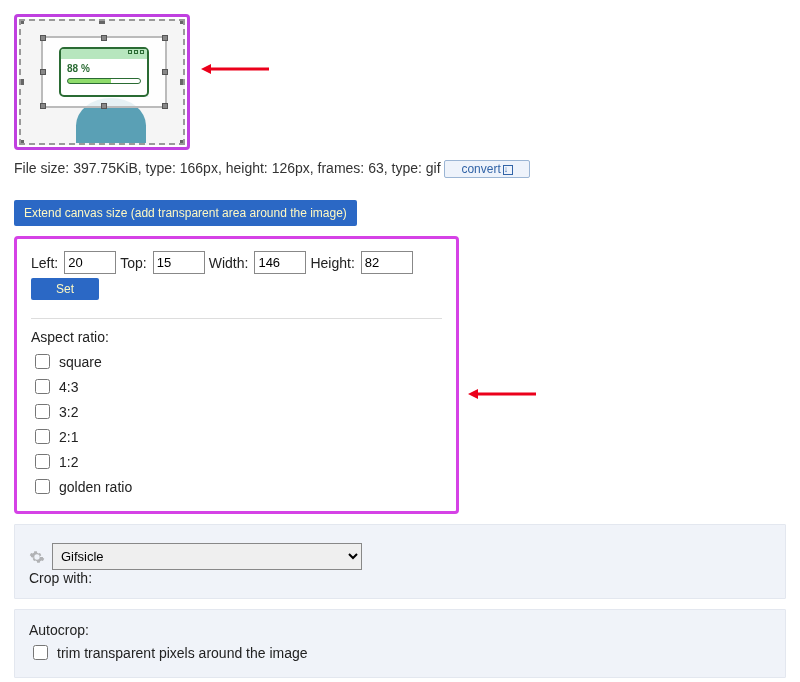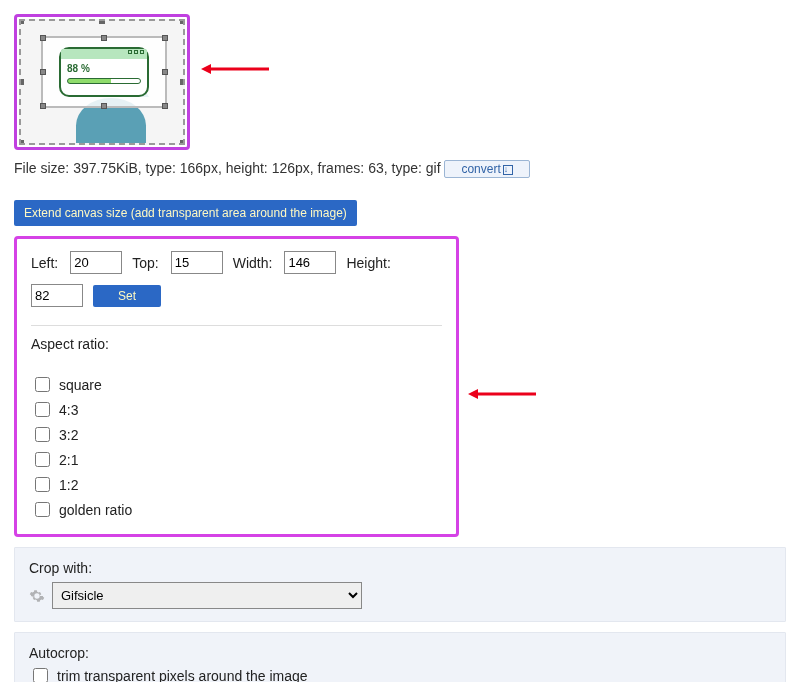--- a/index.html
+++ b/index.html
@@ -26,21 +26,21 @@
   .h-bl{bottom:-3px;left:-3px}.h-bc{bottom:-3px;left:50%;margin-left:-3px}.h-br{bottom:-3px;right:-3px}
   .cat { position:absolute; bottom:-10px; left:40px; width:100px; height:70px; }
   .cat-head { width:70px; height:55px; background:#5aa0b5; border-radius:50% 50% 0 0; position:absolute; bottom:0; left:15px; }
   .cat-ear { width:0;height:0;border-left:12px solid transparent;border-right:12px solid transparent;border-bottom:20px solid #5aa0b5;position:absolute;top:-6px;}
   .cat-ear.e1{left:12px}.cat-ear.e2{right:12px}
   .crop-sel {
     position:absolute; left:20px; top:15px; width:126px; height:72px;
     border:2px solid #bbb; background:rgba(255,255,255,0.85);
     display:flex; flex-direction:column; align-items:center; justify-content:center;
   }
-  .mini-win { width:90px; height:50px; border:2px solid #2a6b33; border-radius:10px; background:#fff; position:relative; }
+  .mini-win { width:90px; height:50px; border:2px solid #2a6b33; border-radius:5px; background:#fff; position:relative; }
   .mini-win-top { height:10px; background:#b7e6be; border-top-left-radius:2px; border-top-right-radius:2px; display:flex; justify-content:flex-end; gap:2px; padding:1px 3px;}
   .mini-win-top span{display:inline-block;width:4px;height:4px;border:1px solid #2a6b33;}
   .mini-pct { font-size:10px; font-weight:bold; color:#2a6b33; text-align:left; padding:4px 6px 0; }
   .mini-bar { margin:4px 6px; height:6px; border:1px solid #2a6b33; border-radius:3px; background:linear-gradient(90deg,#8fdc6b 60%, #fff 60%);}
   .sel-handle{position:absolute;width:6px;height:6px;background:#888;border:1px solid #555;}
   .s-tl{top:-3px;left:-3px}.s-tc{top:-3px;left:50%;margin-left:-3px}.s-tr{top:-3px;right:-3px}
   .s-ml{top:50%;left:-3px;margin-top:-3px}.s-mr{top:50%;right:-3px;margin-top:-3px}
   .s-bl{bottom:-3px;left:-3px}.s-bc{bottom:-3px;left:50%;margin-left:-3px}.s-br{bottom:-3px;right:-3px}
   .arrow-red { position:relative; display:inline-block; }
   .arrow-red::before { content:""; position:absolute; left:0; top:50%; width:60px; height:3px; background:#eb001b; transform:translateY(-50%);}
@@ -51,25 +51,25 @@
   .convert-btn { display:inline-block; font-size:12px; color:#3264a7; border:1px solid #9bb5d4; border-radius:2px; padding:1px 16px; background:#eef3fb; cursor:pointer; }
   .convert-btn .dlicon{display:inline-block;border:1px solid #3264a7;width:10px;height:10px;position:relative;vertical-align:middle;margin-left:2px;}
   .convert-btn .dlicon::after{content:"↓";position:absolute;left:0;top:-2px;font-size:9px;color:#3264a7;}
   
   .btn-blue { display:inline-block; background:#2b68c5; color:#fef9c3; border:none; padding:6px 10px; font-size:12px; border-radius:2px; cursor:pointer; }
   .btn-set { padding:4px 25px; font-size:12px; }
   
   .panel { background:#f0f3f9; border-radius:1px; padding:12px 14px; margin-top:10px; border:1px solid #e3e7ef; }
   .hl-panel { border:3px solid #d542e6; border-radius:4px; padding:12px 14px; margin-top:10px; width:445px; position:relative; }
   .arrow2 { position:absolute; right:-90px; top:155px; width:70px; height:0; }
-  .dim-row { display:flex; align-items:center; gap:10px; flex-wrap:wrap; }
+  .dim-row { display:flex; align-items:center; gap:4px; flex-wrap:wrap; }
   .dim-row label { margin-right:2px; }
   .dim-row input[type="text"], .dim-row input[type="number"] { width:52px; padding:3px; border:1px solid #888; font-size:13px; }
   .divider { height:1px; background:#ddd; margin:18px 0 10px; }
-  .opt-list { margin-top:20px; }
+  .opt-list { margin-top:4px; }
   .opt-row { display:flex; align-items:center; gap:6px; padding:2px 0; }
   .opt-row input[type=checkbox]{width:15px;height:15px;}
   select { padding:4px; border:1px solid #888; width:310px; font-size:13px; }
   .gear { display:inline-block; width:16px;height:16px;vertical-align:middle;margin-right:3px;opacity:0.6;}
   .gear svg{width:16px;height:16px;}
 </style>
 </head>
 <body>
 
 
@@ -165,31 +165,31 @@
     <div class="opt-row">
         <input type="checkbox" style="">
         <span>golden ratio</span>
       </div>
   </div>
   <div class="arrow-red arrow2"></div>
 </div>
 
 
 <div class="panel">
-  <div>Crop with:</div>
   <div style="margin-top:6px;">
     <span class="gear">
       <svg viewBox="0 0 24 24">
           <path fill="#888" d="M12 8a4 4 0 100 8 4 4 0 000-8zm9 4a7 7 0 01-.1 1.1l2 1.6-2 3.4-2.4-.9a7 7 0 01-1.9 1.1l-.4 2.5h-4l-.4-2.5a7 7 0 01-1.9-1.1l-2.4.9-2-3.4 2-1.6A7 7 0 013 12c0-.4 0-.8.1-1.1l-2-1.6 2-3.4 2.4.9A7 7 0 017.4 5.7L7.8 3.2h4l.4 2.5a7 7 0 011.9 1.1l2.4-.9 2 3.4-2 1.6c.1.4.1.8.1 1.1z"></path>
         </svg>
     </span>
     <select>
       <option>Gifsicle</option>
     </select>
   </div>
+  <div>Crop with:</div>
 </div>
 
 
 <div class="panel">
   <div>Autocrop:</div>
   <div class="opt-row" style="margin-top:2px;">
     <input type="checkbox" style="">
     <span>trim transparent pixels around the image</span>
   </div>
 </div>

